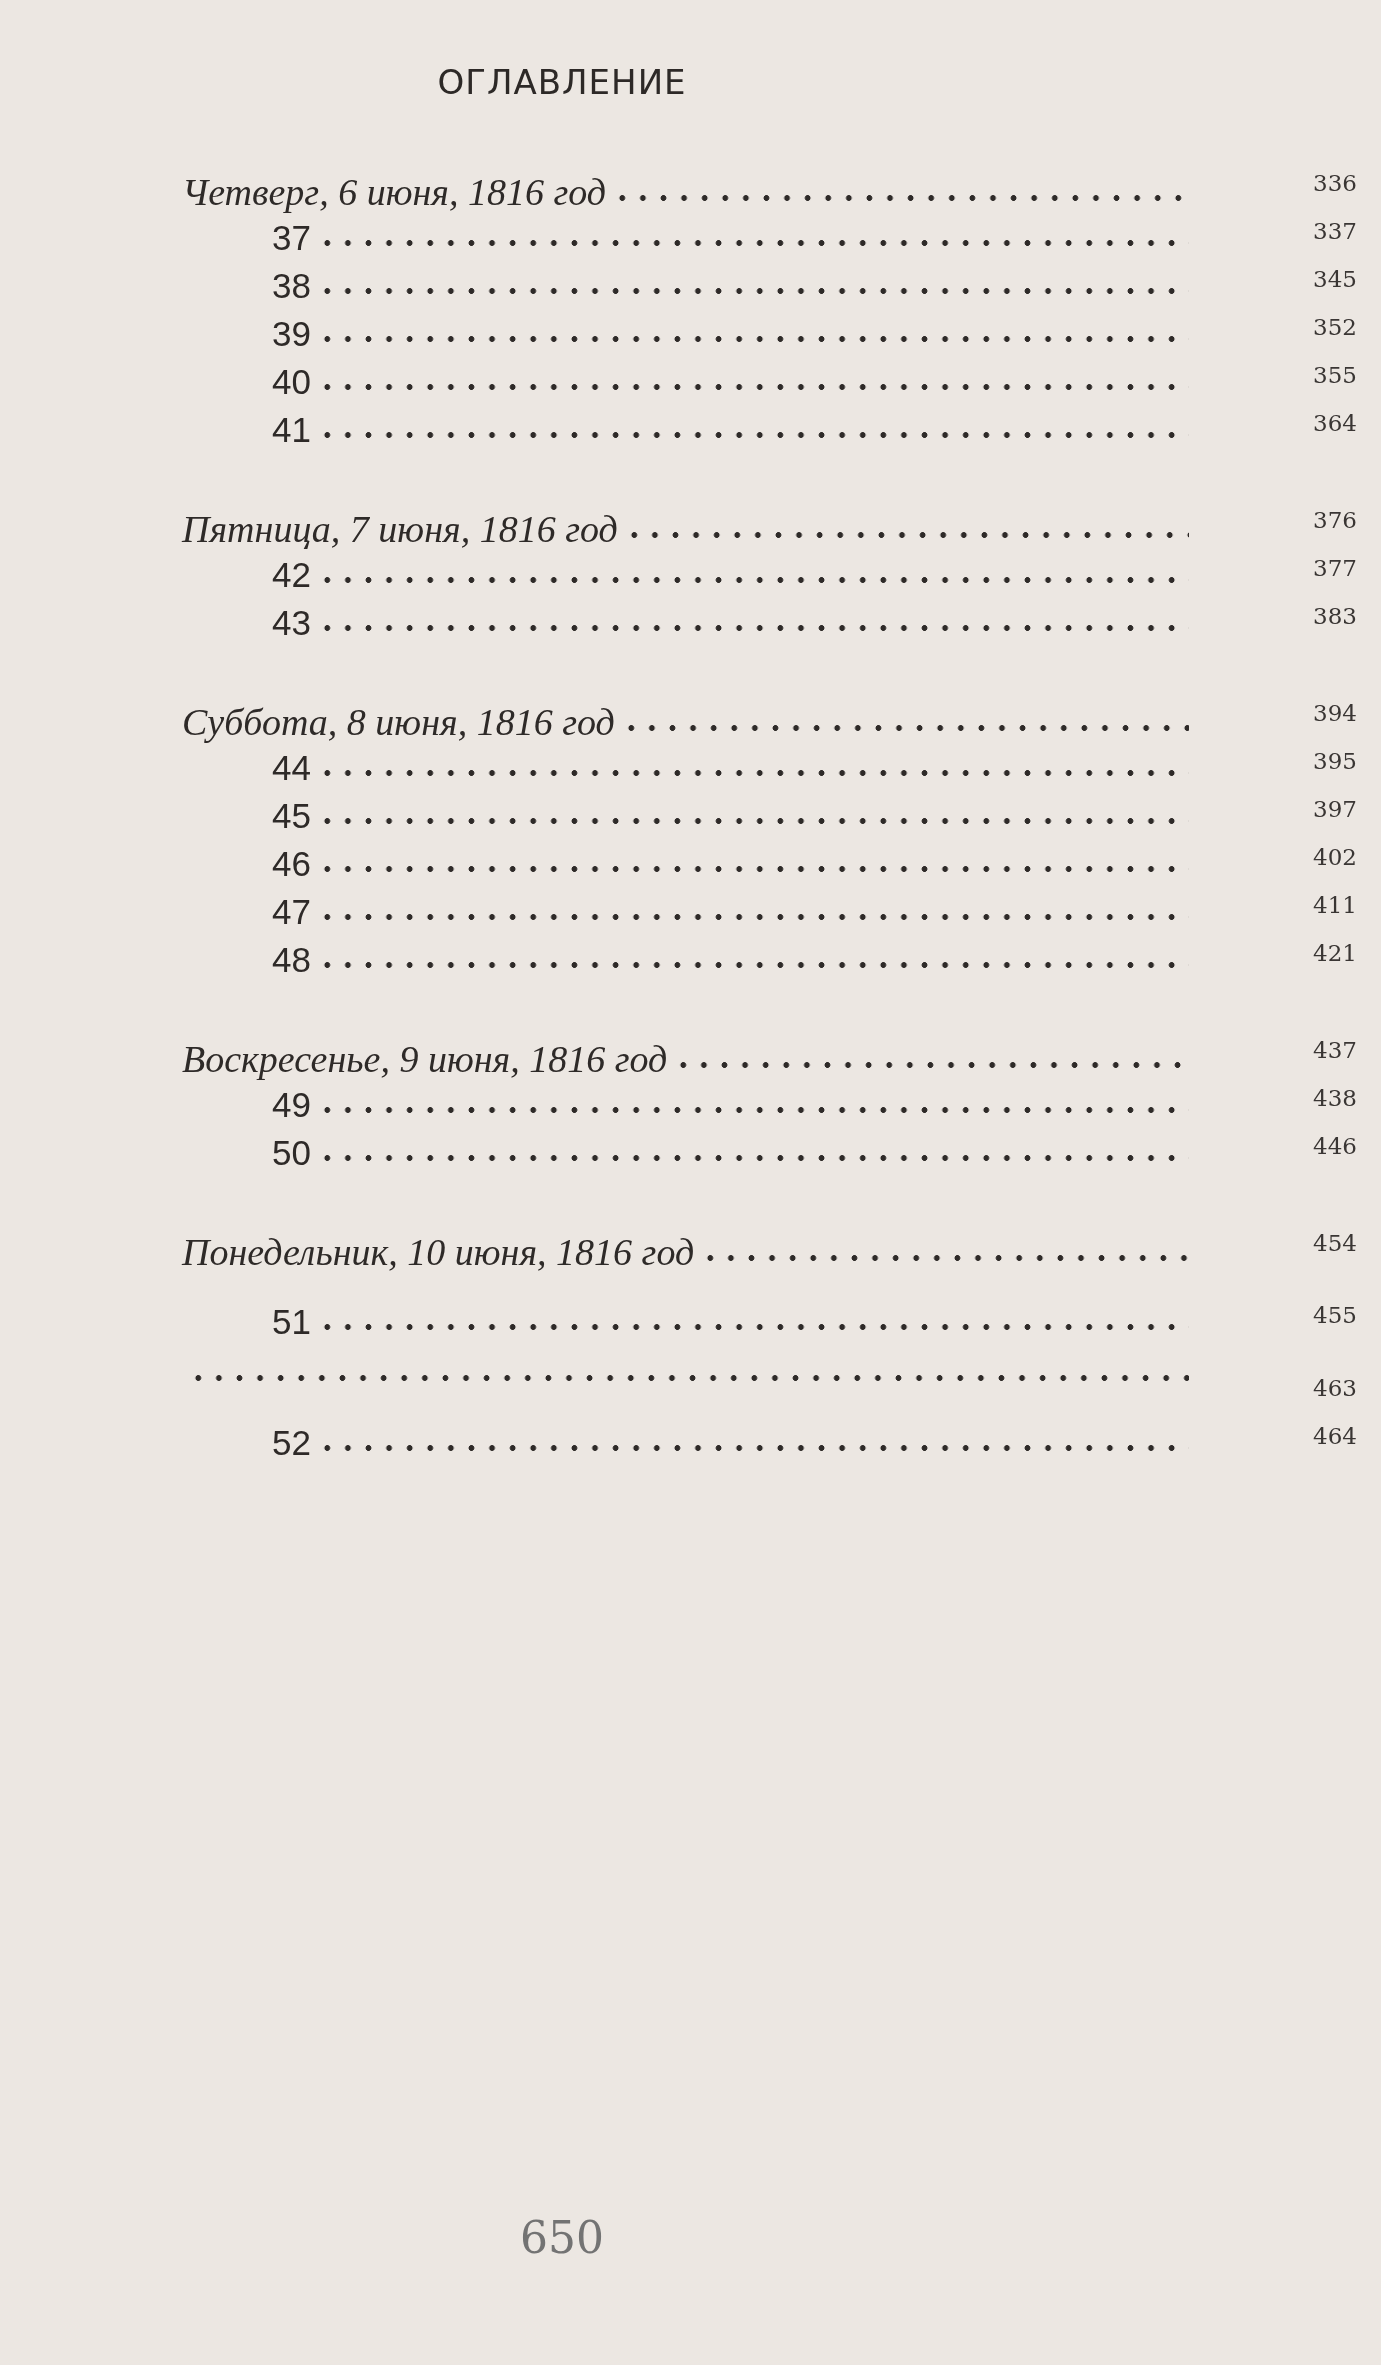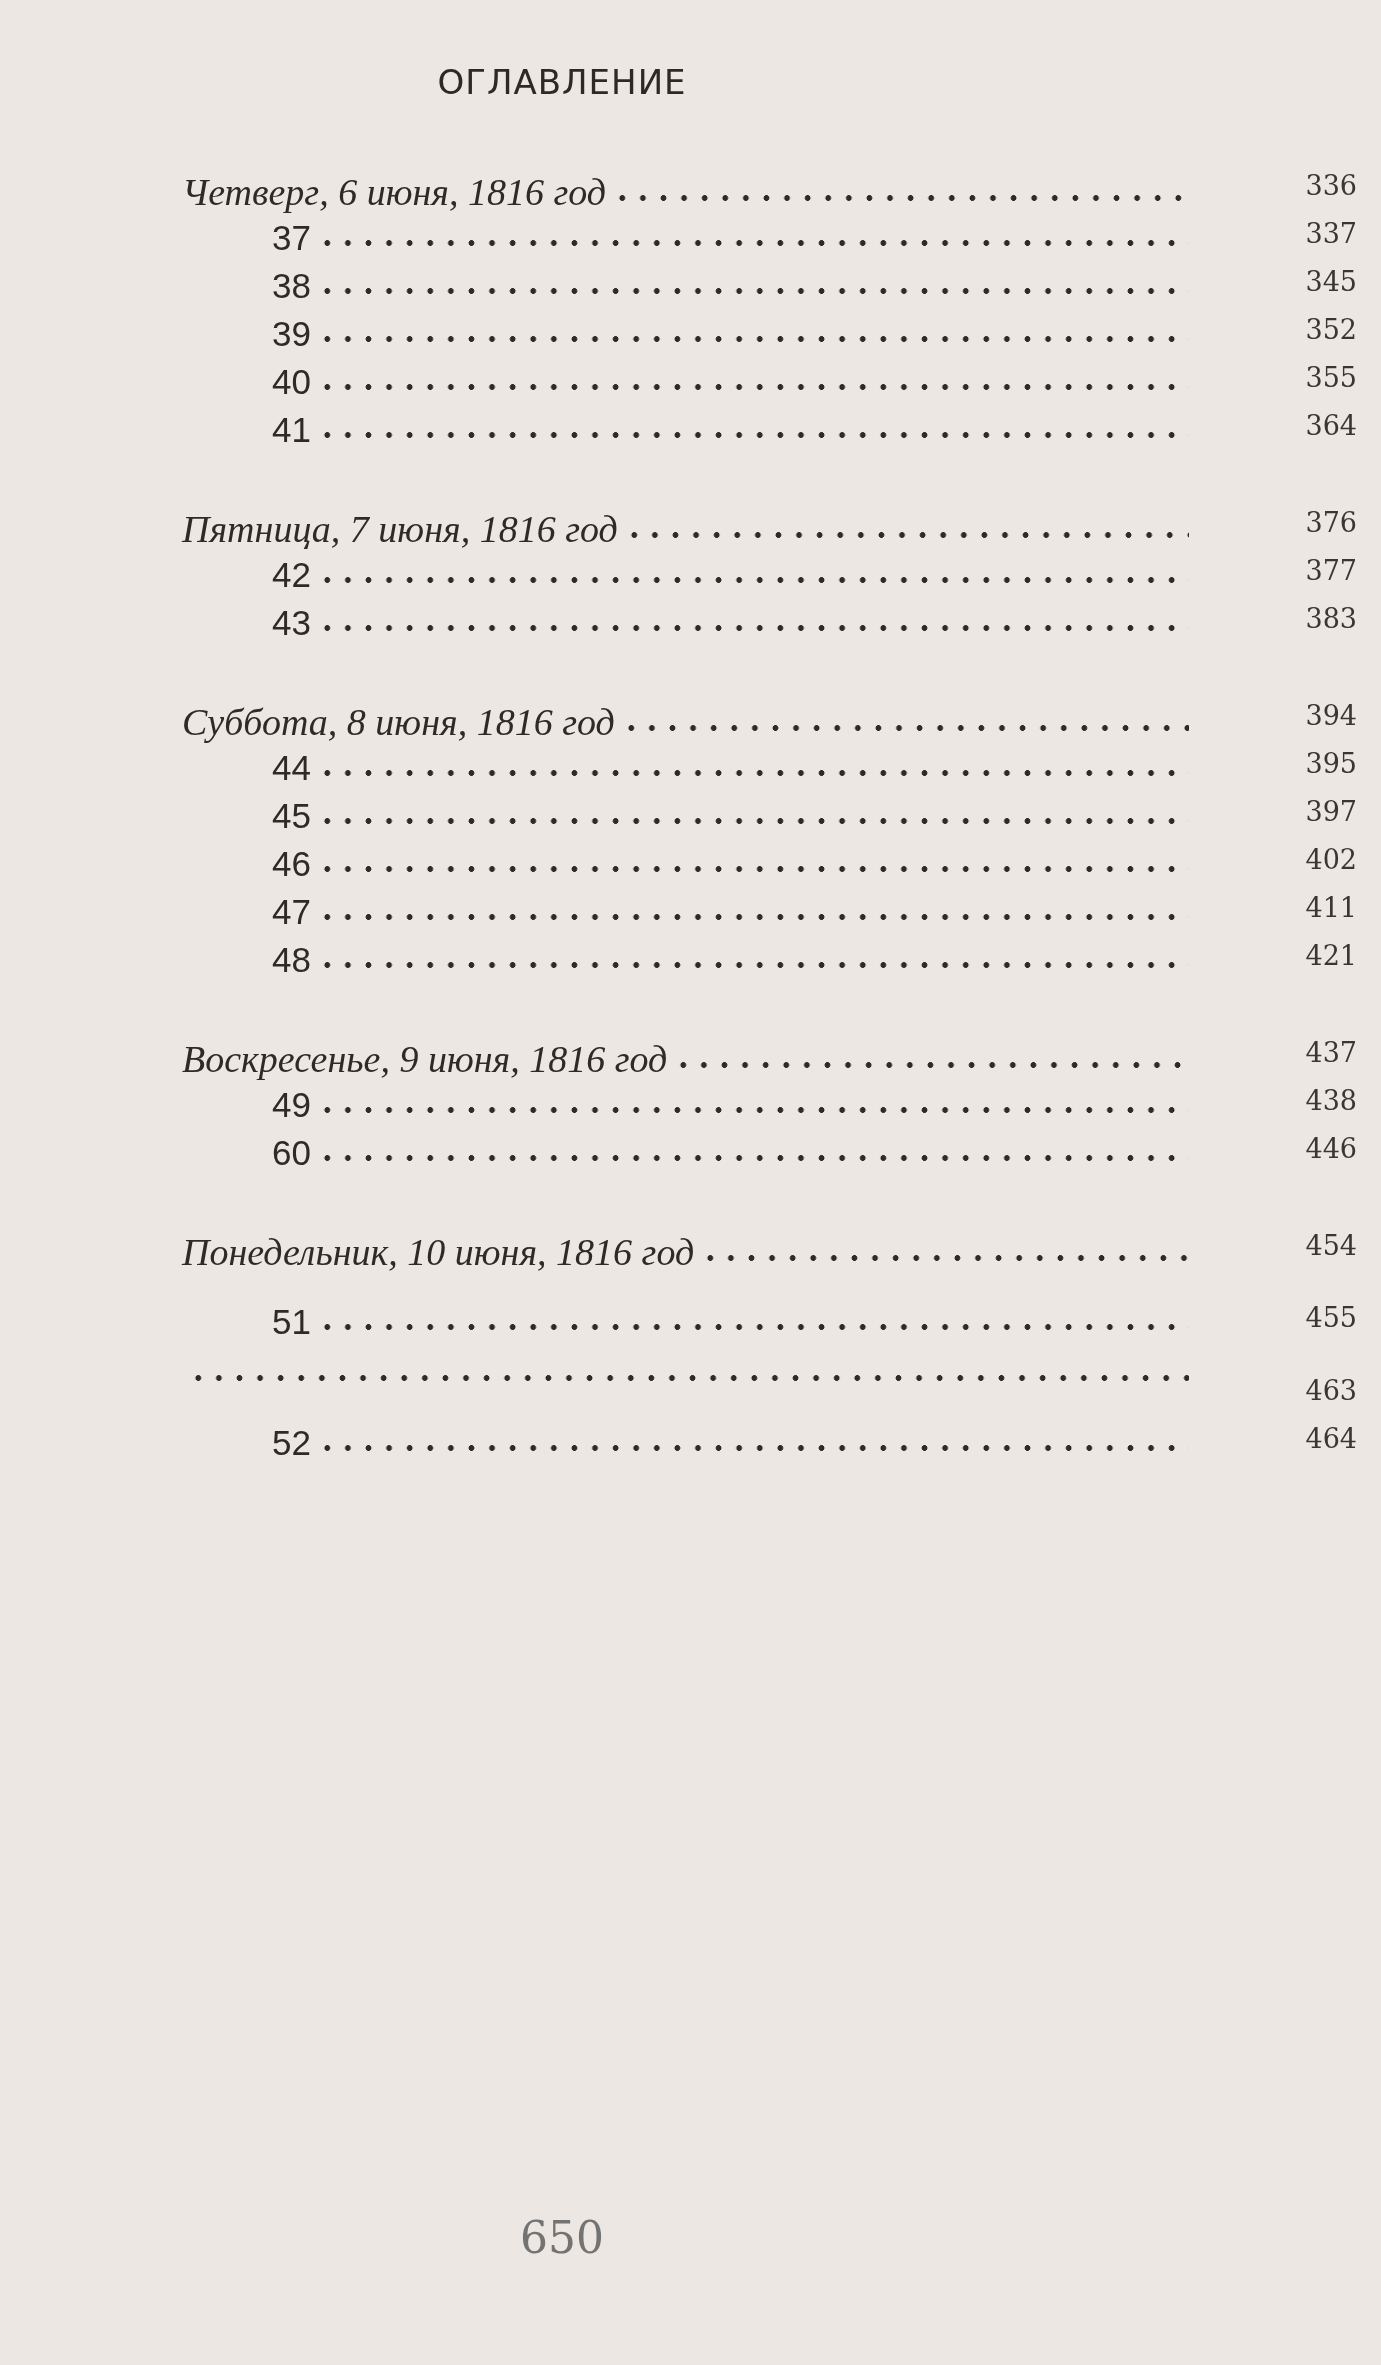--- a/index.html
+++ b/index.html
@@ -70,21 +70,21 @@
       max-width: calc(1015px);
     }
     .row .leader-end {
       width: 160px;
       flex: 0 0 auto;
     }
     .row .num {
       position: absolute;
       right: 0;
       font-family: "DejaVu Serif", serif;
-      font-size: 27px;
+      font-size: 23px;
       color: #3a3634;
       text-align: right;
     }
     .folio {
       position: absolute;
       top: 2212px;
       left: 0;
       width: 100%;
       text-align: center;
       font-family: "DejaVu Serif", serif;
@@ -199,21 +199,21 @@
         <span class="leader-end"></span>
       <span class="num">437</span>
     </div>
     <div class="row chapter" style="top:915px">
       <span class="label">49</span>
       <span class="leader"></span>
         <span class="leader-end"></span>
       <span class="num">438</span>
     </div>
     <div class="row chapter" style="top:963px">
-      <span class="label">60</span>
+      <span class="label">50</span>
       <span class="leader"></span>
         <span class="leader-end"></span>
       <span class="num">446</span>
     </div>
 
     <div class="row day" style="top:1060px">
       <span class="label">Понедельник, 10 июня, 1816 год</span>
       <span class="leader"></span>
         <span class="leader-end"></span>
       <span class="num">454</span>

